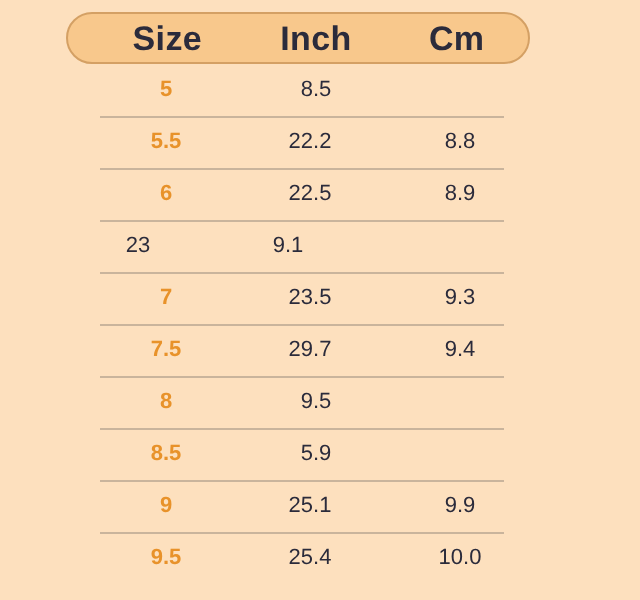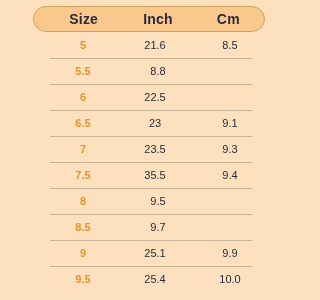--- a/index.html
+++ b/index.html
@@ -30,21 +30,21 @@
     width: 232px;
     height: 26px;
     box-sizing: border-box;
     background: #F8C88C;
     border: 1px solid #D4A064;
     border-radius: 13px;
     display: flex;
     align-items: center;
   }
   .header-cell {
-    font-size: 14px;
+    font-size: 17px;
     font-weight: bold;
     color: #2B2B3B;
     text-align: center;
     letter-spacing: 0.2px;
     line-height: 1;
   }
 
   
   .col-size  { width: 72px; margin-left: 14px; }
   .col-cm    { width: 72px; margin-left: 0px;  }
@@ -95,60 +95,60 @@
 
   <div class="header-pill">
     <div class="header-cell col-size">Size</div>
     <div class="header-cell col-inch">Inch</div>
     <div class="header-cell col-cm">Cm</div>
   </div>
 
   <div class="table-body">
       <div class="row">
         <div class="cell cell-size col-size">5</div>
-        <div class="cell cell-cm col-cm">21.6</div>
         <div class="cell cell-inch col-inch">8.5</div>
       </div>
       <div class="row">
         <div class="divider"></div>
         <div class="cell cell-size col-size">5.5</div>
+        <div class="cell cell-cm col-cm">22.2</div>
         <div class="cell cell-inch col-inch">8.8</div>
       </div>
       <div class="row">
         <div class="divider"></div>
         <div class="cell cell-size col-size">6</div>
         <div class="cell cell-cm col-cm">22.5</div>
+        <div class="cell cell-inch col-inch">8.9</div>
       </div>
       <div class="row">
         <div class="divider"></div>
-        <div class="cell cell-size col-size">6.5</div>
         <div class="cell cell-cm col-cm">23</div>
         <div class="cell cell-inch col-inch">9.1</div>
       </div>
       <div class="row">
         <div class="divider"></div>
         <div class="cell cell-size col-size">7</div>
         <div class="cell cell-cm col-cm">23.5</div>
         <div class="cell cell-inch col-inch">9.3</div>
       </div>
       <div class="row">
         <div class="divider"></div>
         <div class="cell cell-size col-size">7.5</div>
-        <div class="cell cell-cm col-cm">35.5</div>
+        <div class="cell cell-cm col-cm">29.7</div>
         <div class="cell cell-inch col-inch">9.4</div>
       </div>
       <div class="row">
         <div class="divider"></div>
         <div class="cell cell-size col-size">8</div>
         <div class="cell cell-inch col-inch">9.5</div>
       </div>
       <div class="row">
         <div class="divider"></div>
         <div class="cell cell-size col-size">8.5</div>
-        <div class="cell cell-inch col-inch">9.7</div>
+        <div class="cell cell-inch col-inch">5.9</div>
       </div>
       <div class="row">
         <div class="divider"></div>
         <div class="cell cell-size col-size">9</div>
         <div class="cell cell-cm col-cm">25.1</div>
         <div class="cell cell-inch col-inch">9.9</div>
       </div>
       <div class="row">
         <div class="divider"></div>
         <div class="cell cell-size col-size">9.5</div>

